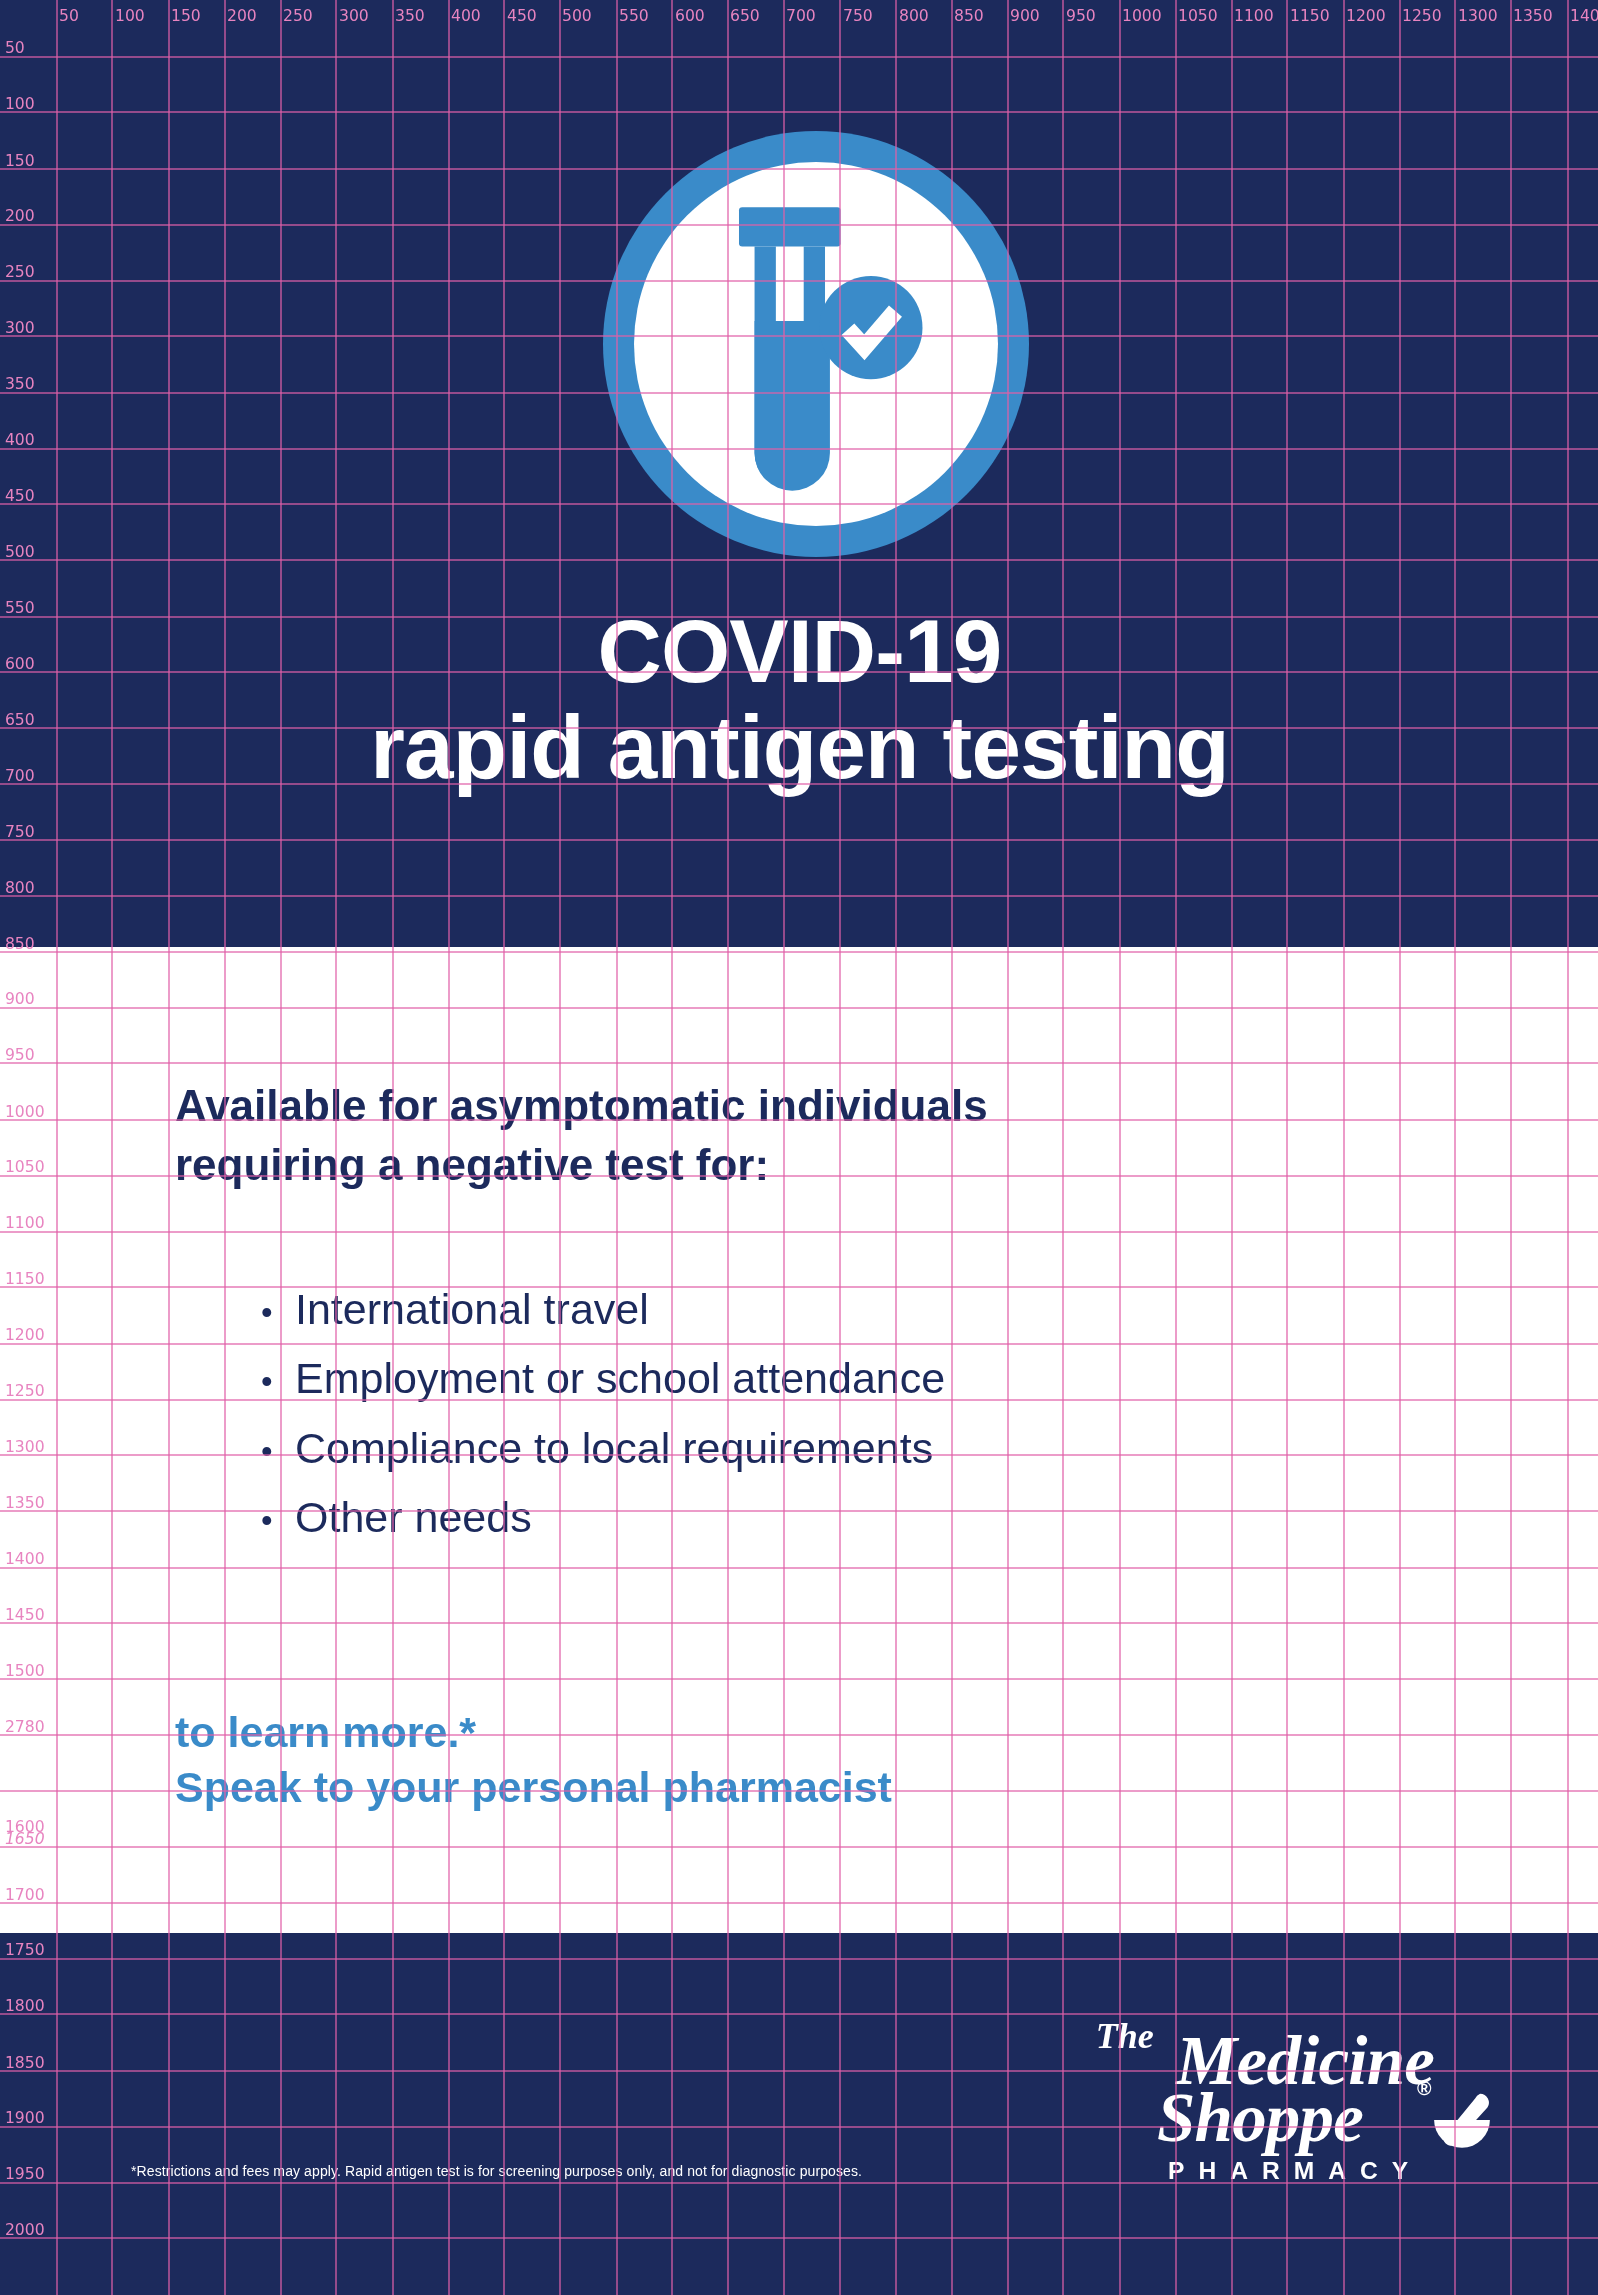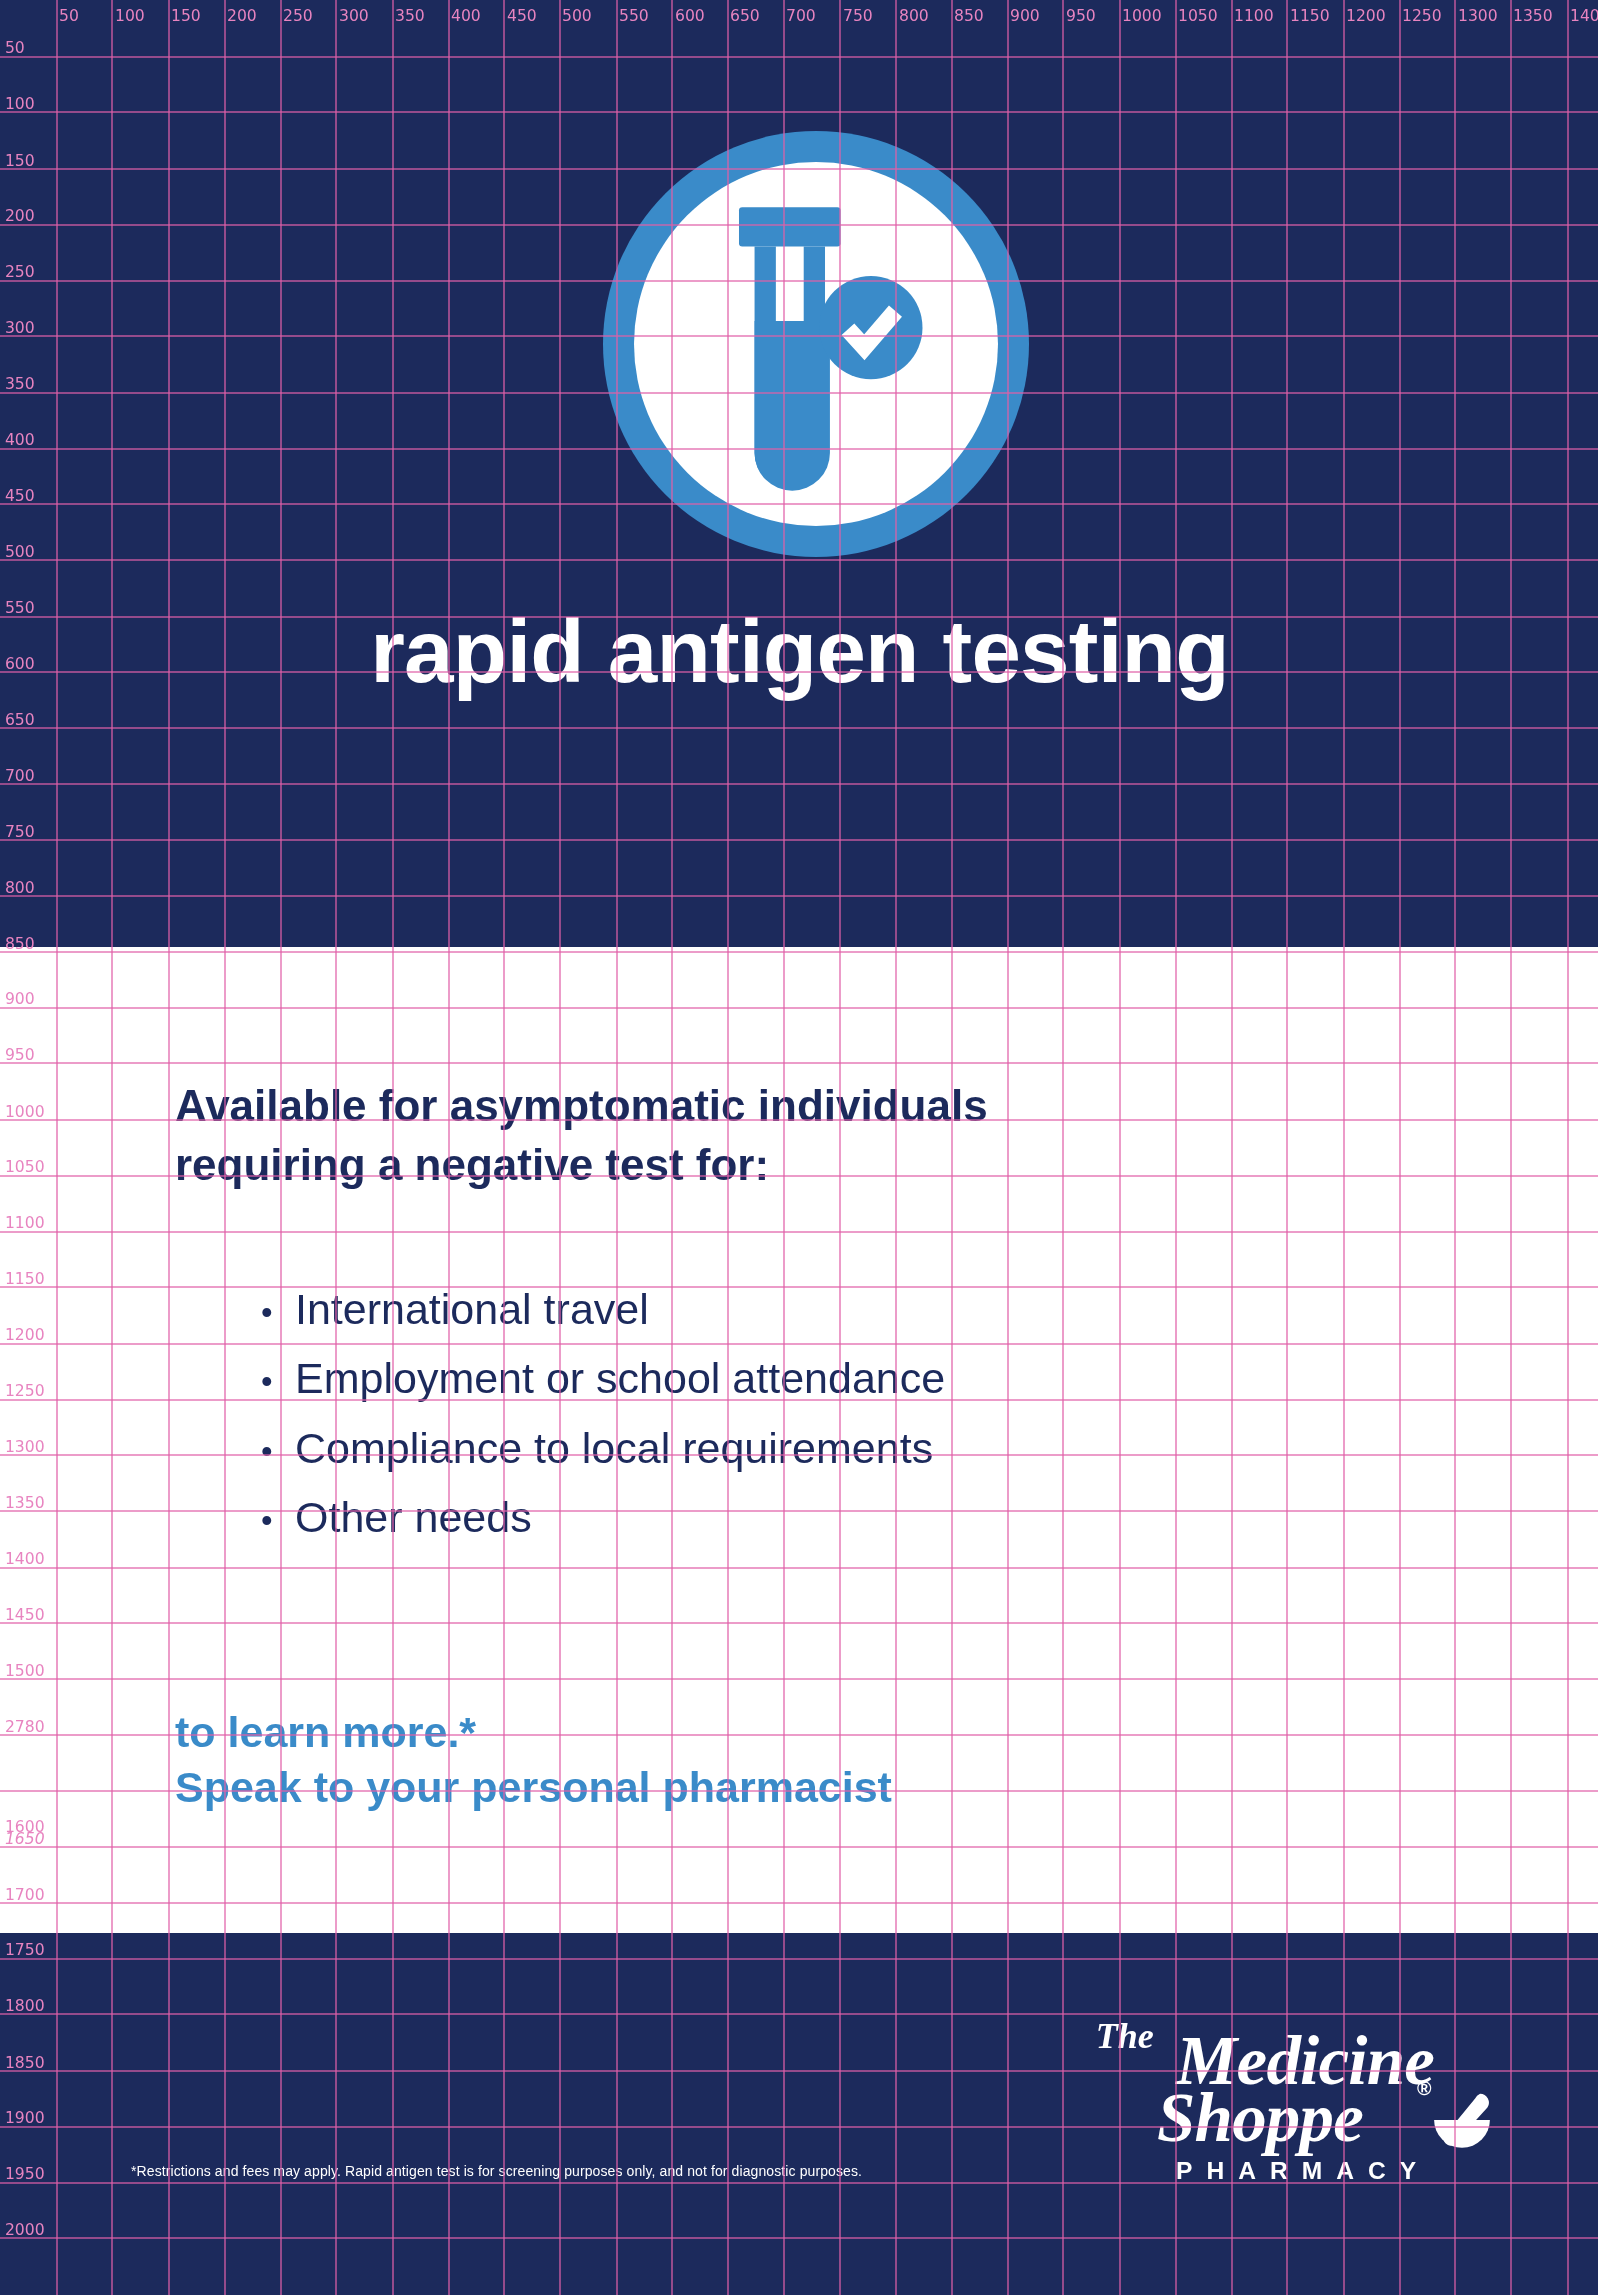--- a/index.html
+++ b/index.html
@@ -149,21 +149,21 @@
     font-family:"Liberation Serif", serif;
     font-style:italic; font-weight:bold;
     font-size:69px;
     letter-spacing:-0.8px;
   }
   #logo .logo-reg {
     position:absolute; left:331px; top:64px;
     font-size:19.7px; font-weight:bold;
   }
   #logo .logo-pharmacy {
-    position:absolute; left:90px; top:144px;
+    position:absolute; left:82px; top:144px;
     font-size:24.6px; font-weight:bold;
     letter-spacing:14px;
   }
   #logo .mortar { position:absolute; left:343px; top:79px; }
 
   
   #grid-overlay {
     position:absolute; left:0; top:0;
     width:1599px; height:2295px;
     pointer-events:none;
@@ -203,20 +203,21 @@
       <path d="M185 141 h26 v250 a17 17 0 0 0 34 0 V141 h26 v252 a43 43 0 0 1 -86 0 Z" fill="#3a8bc9"></path>
 
       <path d="M185 232 h92 v161 a43 43 0 0 1 -92 0 Z" fill="#3a8bc9"></path>
 
       <circle cx="327" cy="240" r="63" fill="#3a8bc9"></circle>
       <path d="M299 242 l20 22 l38 -44" fill="none" stroke="#ffffff" stroke-width="21" stroke-linecap="butt" stroke-linejoin="miter"></path>
     </svg>
   </div>
 
   <div id="headline">
+    <span class="l1">COVID-19</span>
     <span class="l2">rapid antigen testing</span>
   </div>
 
   <div id="body-area">
 
     <div id="lead">
       <span class="lead-line">Available for asymptomatic individuals</span>
       <span class="lead-line">requiring a negative test for:</span>
     </div>
 

